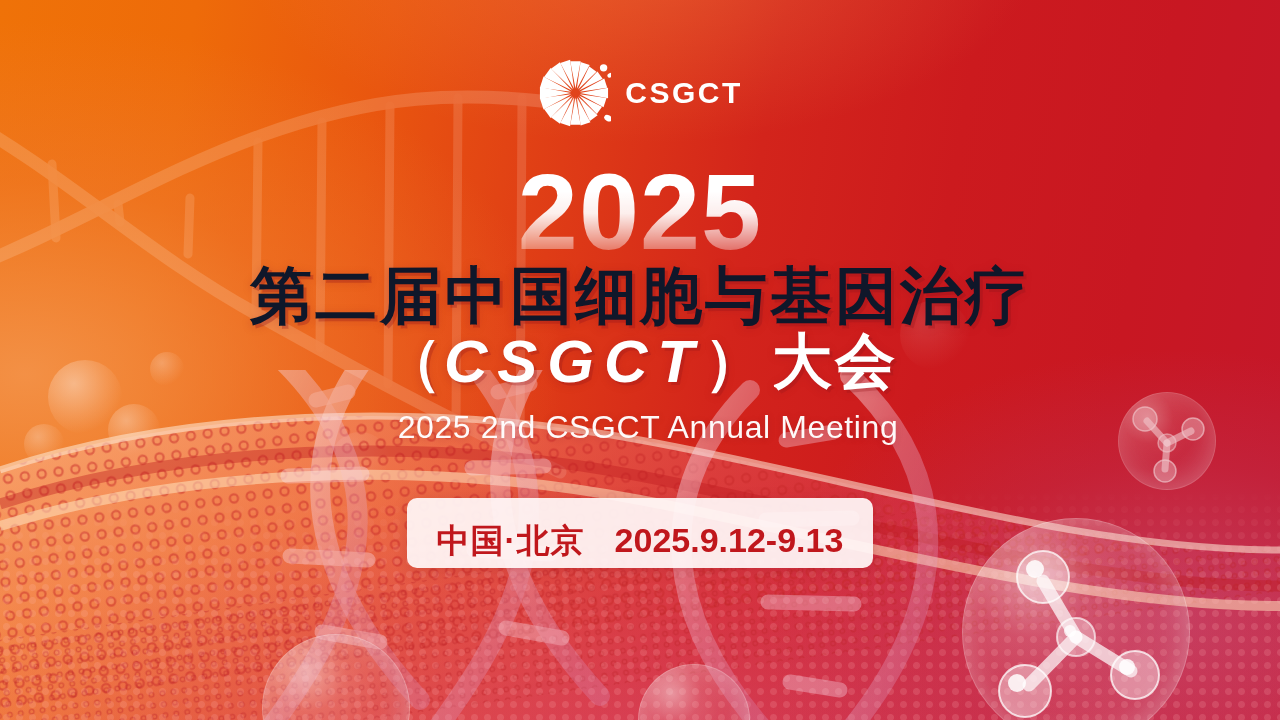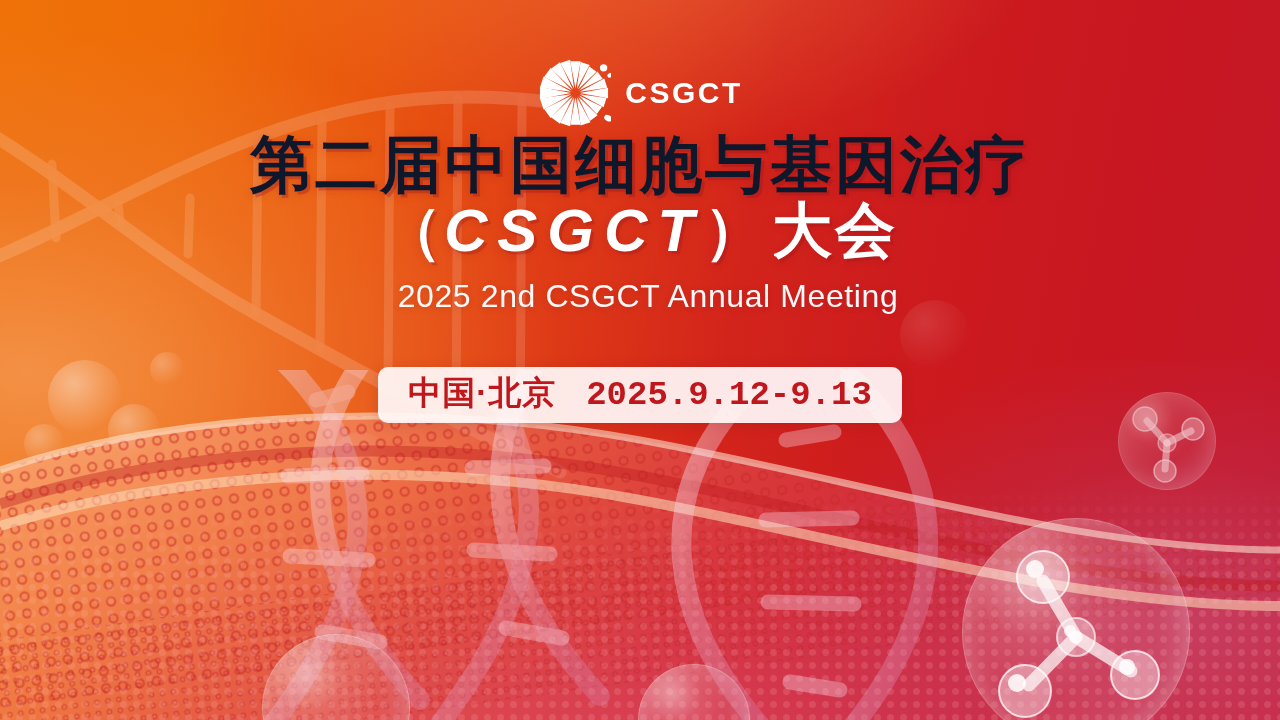--- a/index.html
+++ b/index.html
@@ -245,41 +245,41 @@
     text-shadow: 0 1px 6px rgba(150,30,40,0.30);
     white-space: nowrap;
     margin-left: 16px;
   }
 
   
   .date-pill {
     margin-top: 52px;
     background: rgba(255,248,248,0.93);
     border-radius: 10px;
-    padding: 9px 30px 11px 30px;
+    padding: 25px 30px 11px 30px;
     display: flex;
     align-items: baseline;
     gap: 30px;
     box-shadow: 0 2px 14px rgba(120,15,25,0.18);
   }
   .date-pill .place {
     color: #c0171c;
     font-size: 33px;
     font-weight: 700;
     letter-spacing: 1px;
     line-height: 1;
     font-family: "Liberation Sans", sans-serif;
   }
   .date-pill .dates {
     color: #c0171c;
     font-size: 34px;
     font-weight: 700;
     letter-spacing: 0px;
     line-height: 1;
-    font-family: Liberation Mono, monospace;
+    font-family: Liberation Sans, sans-serif;
   }
 </style>
 </head>
 <body>
 
 <div class="banner">
 
   <div class="bg-base"></div>
   <div class="bg-warm-left"></div>
   <div class="bg-pink-bottom"></div>
@@ -494,20 +494,21 @@
 
             <circle cx="90" cy="16" r="5"></circle>
             <ellipse cx="99" cy="26" rx="4" ry="3" transform="rotate(-25 99 26)"></ellipse>
             <ellipse cx="96" cy="84" rx="5.5" ry="4" transform="rotate(30 96 84)"></ellipse>
           </g>
         </svg>
       </div>
       <div class="logo-text">CSGCT</div>
     </div>
 
+    <div class="year">2025</div>
 
     <div class="title-cn">第二届中国细胞与基因治疗</div>
 
     <div class="title-cn-2">
       <span class="paren">（</span><span class="acronym">CSGCT</span><span class="paren">）</span><span class="cn-tail">大会</span>
     </div>
 
     <div class="subtitle-en">2025 2nd CSGCT Annual Meeting</div>
 
     <div class="date-pill">

